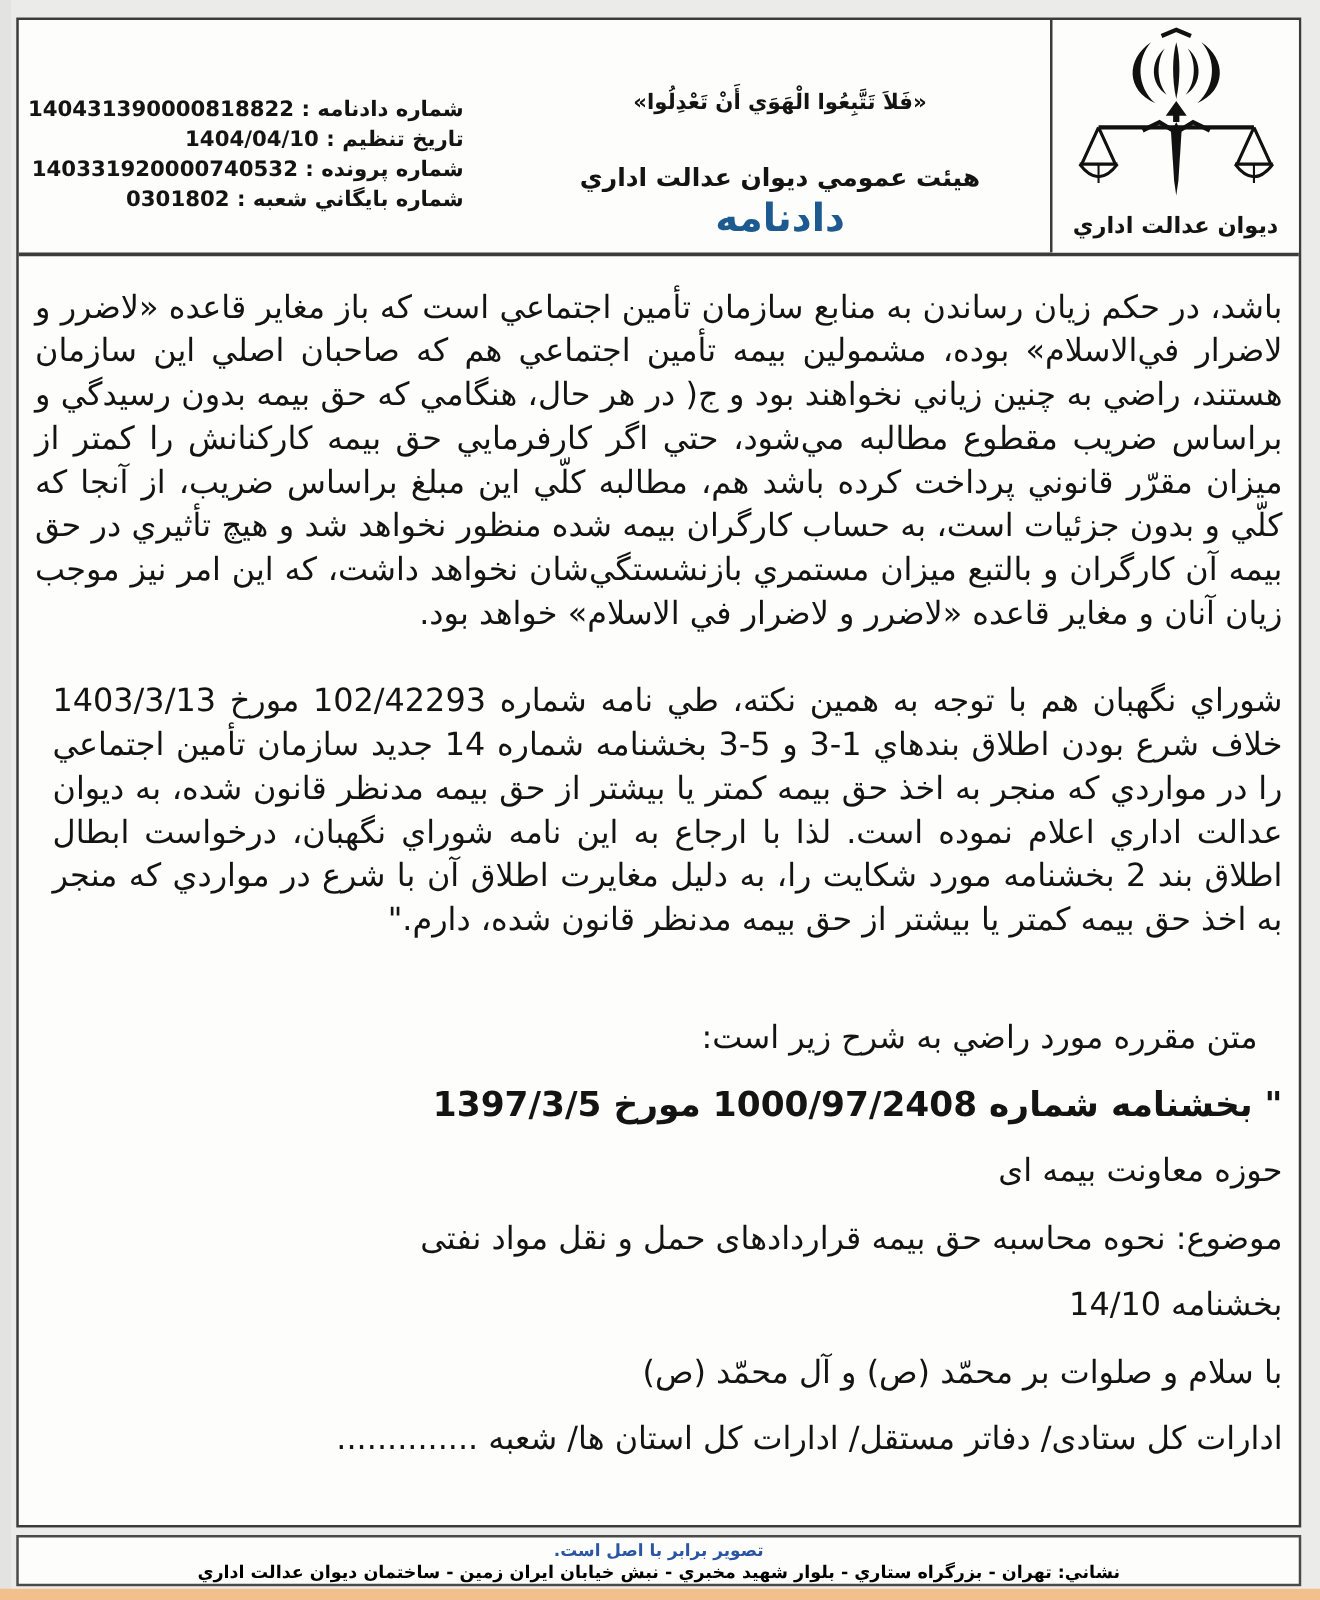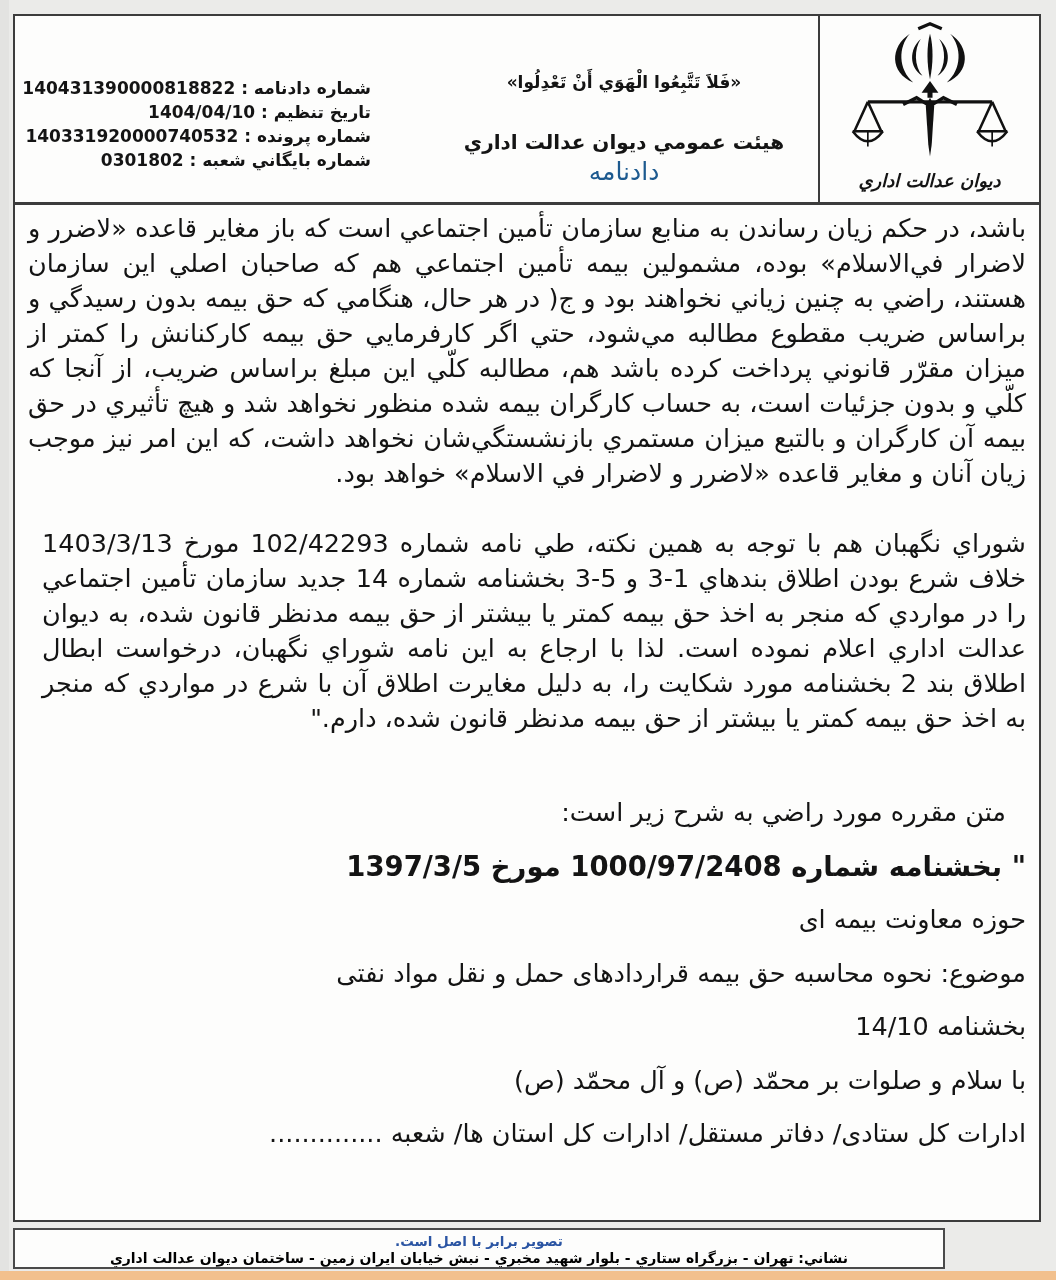--- a/index.html
+++ b/index.html
@@ -11,47 +11,46 @@
     color:#141414;
     overflow:hidden;
   }
   .doc-frame{
     position:absolute;left:13px;top:14px;width:1028px;height:1208px;
     background:#fdfdfc;border:2px solid #3c3c3c;box-sizing:border-box;
   }
   
   .header{position:relative;height:189px;border-bottom:3px solid #3c3c3c;box-sizing:border-box;}
   .logo-box{
-    position:absolute;top:0;right:0;width:221px;height:100%;
+    position:absolute;top:0;right:0;width:199px;height:100%;
     border-left:2px solid #3c3c3c;box-sizing:border-box;
     display:flex;flex-direction:column;align-items:center;justify-content:flex-start;
     background:#fdfdfc;
-    font-style:italic;
   }
   .logo-box svg{margin-top:4px;}
   .logo-label{font-size:18px;font-weight:bold;margin-top:-2px;letter-spacing:0;}
   .meta-block{
     position:absolute;top:60px;left:78px;width:278px;
     text-align:right;font-weight:bold;font-size:17px;line-height:24px;
     white-space:nowrap;
   }
   .center-block{position:absolute;top:16px;right:195px;width:440px;text-align:center;}
   .verse{margin-top:40px;font-size:17px;font-weight:bold;}
   .assembly-title{margin-top:38px;font-size:20px;font-weight:bold;}
-  .doc-title{margin-top:3px;font-size:25px;font-weight:normal;color:#1d5a8f;}
+  .doc-title{margin-top:3px;font-size:31px;font-weight:bold;color:#1d5a8f;}
   
-  .body-content{padding:6px 13px 0 13px;font-size:25.5px;}
+  .body-content{padding:24px 13px 0 13px;font-size:25.5px;}
   .para{ text-align:justify;line-height:35px;margin:0;}
   .para2{margin-top:35px;margin-left:14px;}
   .spaced-lines{margin-top:50px;line-height:53.5px;font-size:25.5px;}
   .line-indent{padding-right:20px;}
   .line-bold{font-weight:bold;font-size:27.5px;}
   
   .footer-box{
-    position:absolute;left:13px;top:1228px;width:932px;height:41px;
+    position:absolute;left:13px;top:1228px;width:1028px;height:41px;
     background:#fdfdfc;border:2px solid #4a4a4a;box-sizing:border-box;
     text-align:center;
   }
   .footer-cert{font-size:13.5px;font-weight:bold;color:#2b55a3;margin-top:3px;}
   .footer-address{font-size:14px;font-weight:bold;color:#000000;margin-top:1px;}
   .tan-strip{position:absolute;left:0;top:1271px;width:1056px;height:9px;background:#f2c08d;}
   .edge-strip-left{position:absolute;left:0;top:0;width:9px;height:1280px;background:#e3e3e1;}
 </style>
 </head>
 <body>

